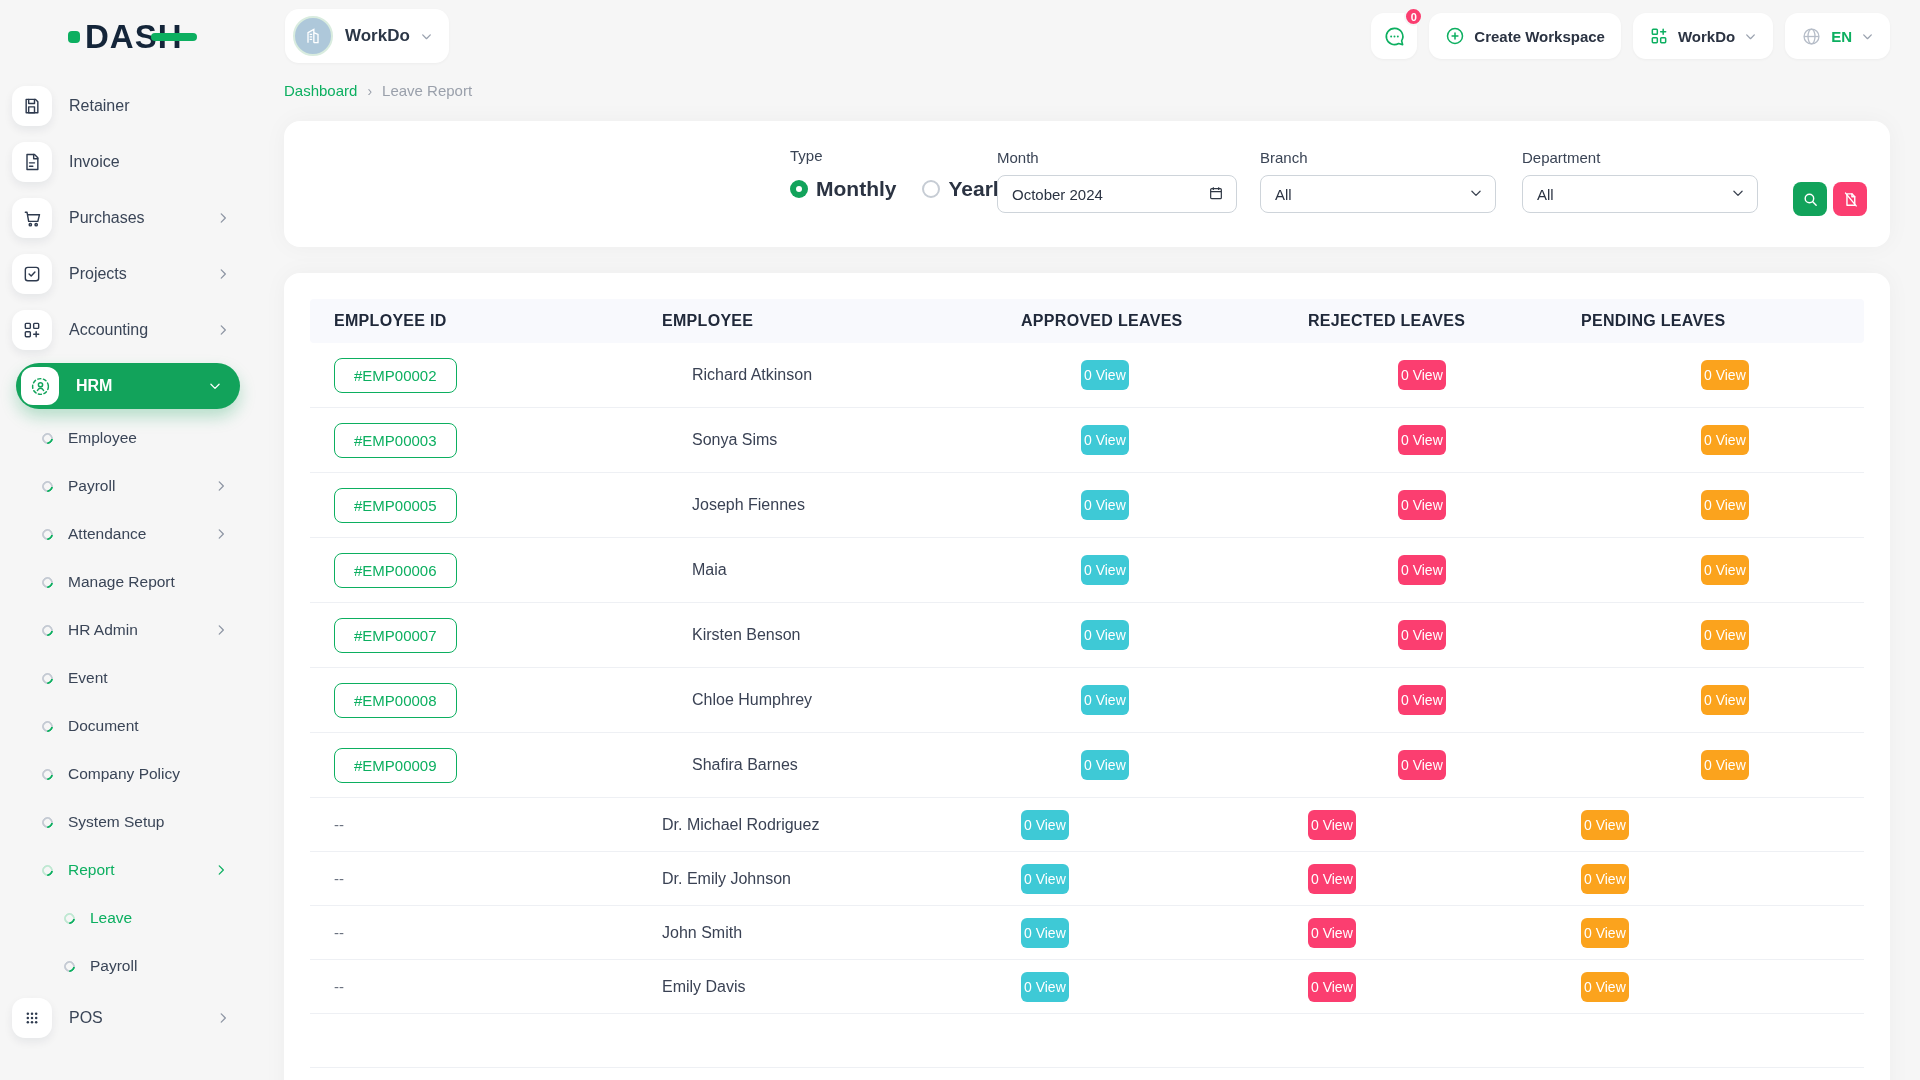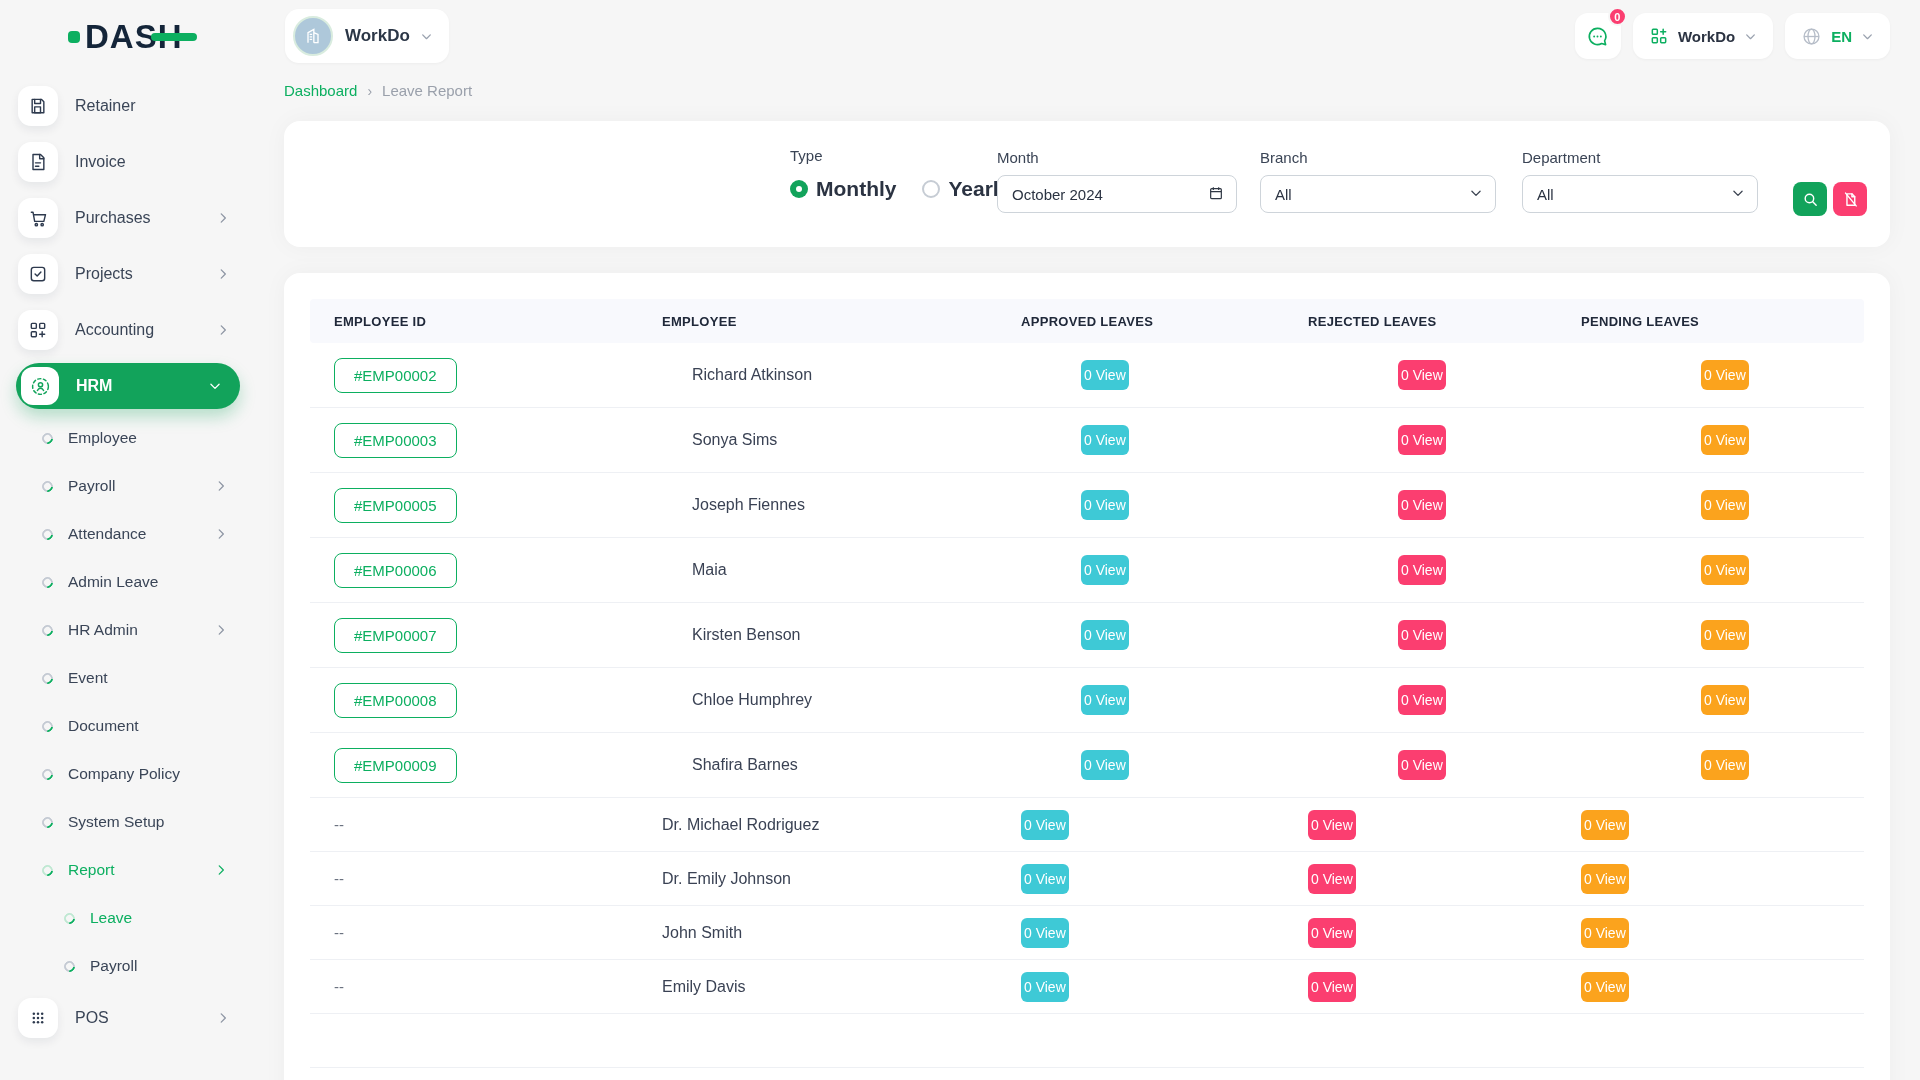--- a/index.html
+++ b/index.html
@@ -6,21 +6,21 @@
   html,body { width:1920px; height:1080px; overflow:hidden; background:#f6f6f6;
               font-family:"Liberation Sans","DejaVu Sans",sans-serif; color:#2b3342; }
 
   
   .sidebar { position:absolute; left:0; top:0; width:260px; height:1080px; }
   .logo { position:absolute; left:68px; top:20px; display:flex; align-items:center; cursor:pointer; }
   .logo-dot { width:12px; height:12px; border-radius:4px; background:#0caf60; margin-right:5px; }
   .logo-text { font-size:33px; font-weight:800; letter-spacing:1px; color:#142539; position:relative; line-height:1; }
   .logo-bar { position:absolute; right:-14px; top:13px; width:46px; height:8px; border-radius:4px; background:#0caf60; }
   .nav { position:absolute; top:78px; left:0; right:0; display:flex; flex-direction:column; }
-  .nav-item { display:flex; align-items:center; height:56px; padding-left:18px; cursor:pointer; }
+  .nav-item { display:flex; align-items:center; height:56px; padding-left:12px; cursor:pointer; }
   .nav-tile { width:40px; height:40px; border-radius:13px; background:#fff; box-shadow:0 4px 10px rgba(20,35,60,.07);
               display:flex; align-items:center; justify-content:center; flex:0 0 40px; }
   .nav-tile svg { width:20px; height:20px; stroke:#2e3a4e; fill:none; stroke-width:1.7; stroke-linecap:round; stroke-linejoin:round; }
   .nav-label { margin-left:17px; font-size:16px; color:#3a4557; flex:1; }
   .nav-chev { margin-right:30px; color:#8d95a3; display:flex; }
   .nav-chev svg { width:14px; height:14px; stroke:currentColor; fill:none; stroke-width:2.2; stroke-linecap:round; stroke-linejoin:round; }
   .nav-item.pill { height:56px; padding:0; }
   .pill-inner { margin:0 20px 0 16px; height:46px; flex:1; background:#12a35b; border-radius:23px;
                 display:flex; align-items:center; padding:0 18px 0 5px; box-shadow:0 8px 16px rgba(18,163,91,.28); }
   .pill-tile { width:38px; height:38px; border-radius:12px; background:#fff; display:flex; align-items:center; justify-content:center; }
@@ -85,21 +85,21 @@
   .sq-btn { position:absolute; top:61px; width:34px; height:34px; border-radius:8px; border:none; display:flex;
             align-items:center; justify-content:center; cursor:pointer; }
   .sq-btn svg { width:17px; height:17px; stroke:#fff; fill:none; stroke-width:2; stroke-linecap:round; stroke-linejoin:round; }
   .sq-green { background:#12a35b; left:1509px; }
   .sq-pink { background:#fb3e70; left:1549px; }
 
   .table-card { margin-top:26px; background:#fff; border-radius:16px; box-shadow:0 0 24px rgba(25,35,60,.04);
                 padding:26px 26px 40px 26px; height:860px; }
   .thead { display:grid; grid-template-columns:328px 359px 287px 273px 1fr; align-items:center;
            background:#f8f9fd; height:44px; padding:0 24px; border-radius:4px; }
-  .th { font-size:13px; font-weight:700; color:#20293a; letter-spacing:.3px; }
+  .th { font-size:16px; font-weight:700; color:#20293a; letter-spacing:.3px; }
   .trow { display:grid; grid-template-columns:328px 359px 287px 273px 1fr; align-items:center;
           padding:0 24px; border-bottom:1px solid #eef0f4; }
   .trow.tall { height:65px;gap:30px; }
   .trow.short { height:54px; }
   .id-pill { display:inline-block; padding:8px 19px; border:1px solid #0caf60; color:#0caf60; border-radius:8px;
              font-size:15px; background:#fff; cursor:pointer; }
   .id-dash { color:#6b7280; font-size:15px; }
   .emp-name { font-size:16px; color:#3a4254; }
   .view-badge { display:inline-block; padding:7px 3px; border-radius:6px; color:#fff; font-size:14px; cursor:pointer; }
   .b-approved { background:#3ec9d6; }
@@ -221,21 +221,21 @@
       <span class="bullet"></span>
       <span class="sub-label">Attendance</span>
       <span class="nav-chev">
           <svg viewBox="0 0 24 24">
             <polyline points="9 5 16 12 9 19"></polyline>
           </svg>
         </span>
     </div>
     <div class="sub-item">
       <span class="bullet"></span>
-      <span class="sub-label">Admin Leave</span>
+      <span class="sub-label">Manage Report</span>
     </div>
     <div class="sub-item">
       <span class="bullet"></span>
       <span class="sub-label">HR Admin</span>
       <span class="nav-chev">
           <svg viewBox="0 0 24 24">
             <polyline points="9 5 16 12 9 19"></polyline>
           </svg>
         </span>
     </div>
@@ -321,20 +321,27 @@
           <g fill="#0caf60" stroke="none">
             <circle cx="8.5" cy="12" r="1"></circle>
             <circle cx="12" cy="12" r="1"></circle>
             <circle cx="15.5" cy="12" r="1"></circle>
           </g>
         </svg>
       <span class="msg-badge">0</span>
     </div>
     <div class="top-pill">
       <svg class="ic" viewBox="0 0 24 24">
+          <circle cx="12" cy="12" r="9"></circle>
+          <path d="M12 8.5v7M8.5 12h7"></path>
+        </svg>
+      <span>Create Workspace</span>
+    </div>
+    <div class="top-pill">
+      <svg class="ic" viewBox="0 0 24 24">
           <rect x="4" y="4" width="6" height="6" rx="1"></rect>
           <rect x="4" y="14" width="6" height="6" rx="1"></rect>
           <rect x="14" y="14" width="6" height="6" rx="1"></rect>
           <path d="M17 4v6M14 7h6"></path>
         </svg>
       <span>WorkDo</span>
       <span class="chev-sm">
           <svg viewBox="0 0 24 24">
             <polyline points="5 9 12 16 19 9"></polyline>
           </svg>

